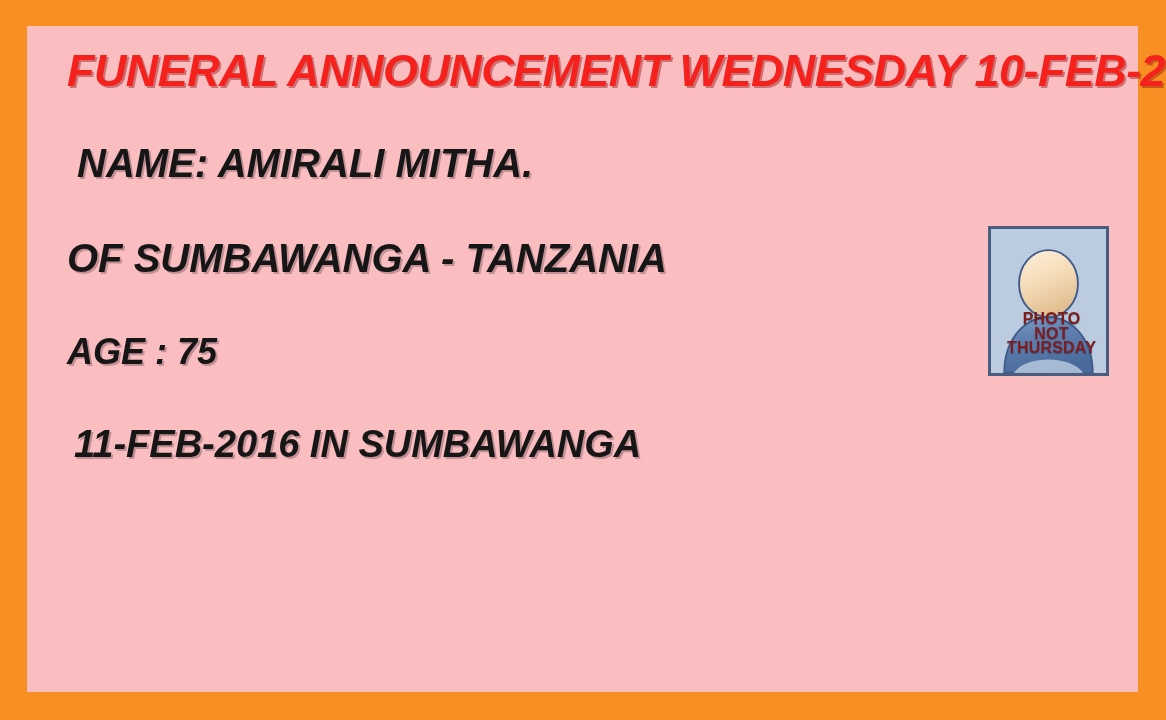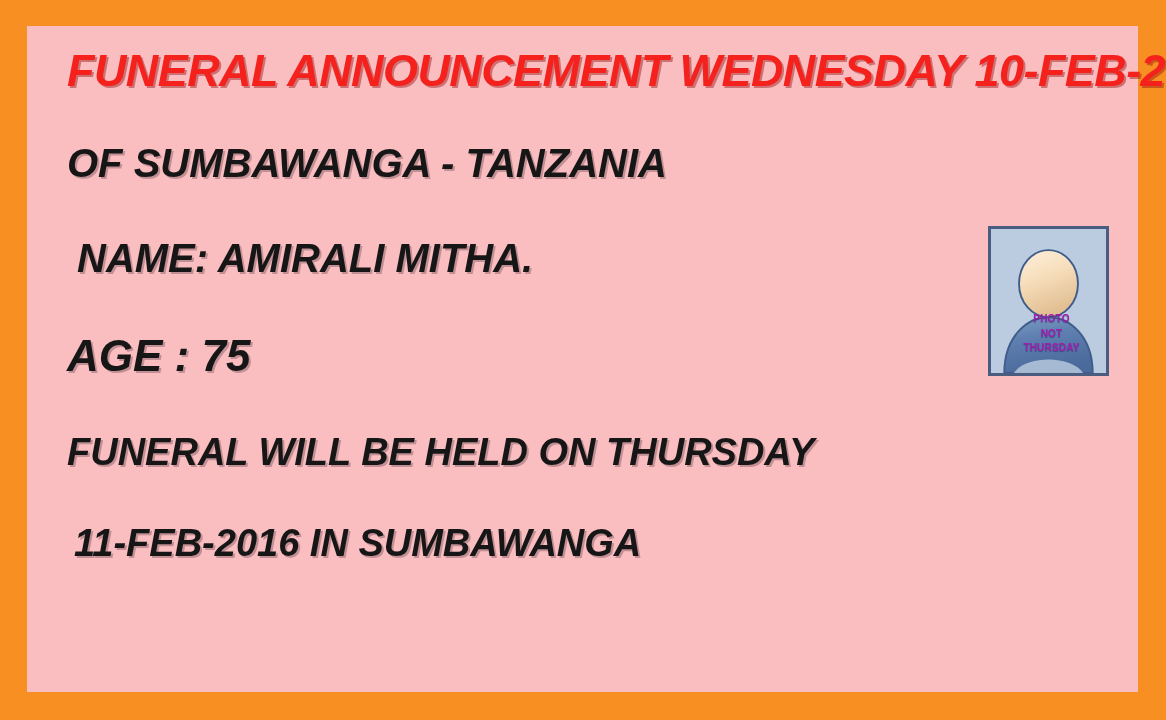--- a/index.html
+++ b/index.html
@@ -62,21 +62,21 @@
     font-weight: bold;
     font-style: italic;
     color: #161616;
     white-space: nowrap;
     text-shadow: 2px 2px 0 rgba(110, 75, 80, 0.40);
     transform-origin: left center;
   }
 
   .line-name   { font-size: 40px; margin-left: 10px; margin-bottom: 50px; letter-spacing: 0px; }
   .line-origin { font-size: 40px; margin-left: 0px;  margin-bottom: 50px; letter-spacing: 0px; }
-  .line-age    { font-size: 44px; margin-left: 0px;  margin-bottom: 50px; letter-spacing: 0px; }
+  .line-age    { font-size: 36px; margin-left: 0px;  margin-bottom: 50px; letter-spacing: 0px; }
   .line-event  { font-size: 38px; margin-left: 0px;  margin-bottom: 48px; letter-spacing: 0px; }
   .line-date   { font-size: 38px; margin-left: 7px;  margin-bottom: 0px;  letter-spacing: 0px; }
 
   
   .photo-box {
     position: absolute;
     left: 961px;
     top: 200px;
     width: 121px;
     height: 150px;
@@ -91,43 +91,42 @@
     width: 100%;
     height: 100%;
   }
 
   .photo-text {
     position: absolute;
     left: 0;
     top: 83px;
     width: 121px;
     text-align: center;
-    color: #a21caf;
+    color: #7f1d1d;
     font-family: "Liberation Sans", sans-serif;
     font-weight: bold;
-    font-size: 10px;
+    font-size: 16px;
     line-height: 14.5px;
     letter-spacing: 0.2px;
     text-shadow: 0 1px 1px rgba(30,50,90,0.55);
     pointer-events: none;
   }
 </style>
 </head>
 <body>
 
 <div class="poster">
   <div class="card">
 
     <div class="headline">FUNERAL ANNOUNCEMENT WEDNESDAY 10-FEB-2016</div>
 
     <div class="body-lines">
+      <div class="line line-name">NAME: AMIRALI MITHA.</div>
       <div class="line line-origin">OF SUMBAWANGA - TANZANIA</div>
-      <div class="line line-name">NAME: AMIRALI MITHA.</div>
       <div class="line line-age">AGE : 75</div>
-      <div class="line line-event">FUNERAL WILL BE HELD ON THURSDAY</div>
       <div class="line line-date">11-FEB-2016 IN SUMBAWANGA</div>
     </div>
 
     <div class="photo-box">
       <svg class="photo-svg" viewBox="0 0 121 150" preserveAspectRatio="none">
         <defs>
           <linearGradient id="headGrad" x1="0" y1="0" x2="0.35" y2="1">
             <stop offset="0%" stop-color="#fdf0dc"></stop>
             <stop offset="45%" stop-color="#f7dfbd"></stop>
             <stop offset="100%" stop-color="#e2bf92"></stop>

